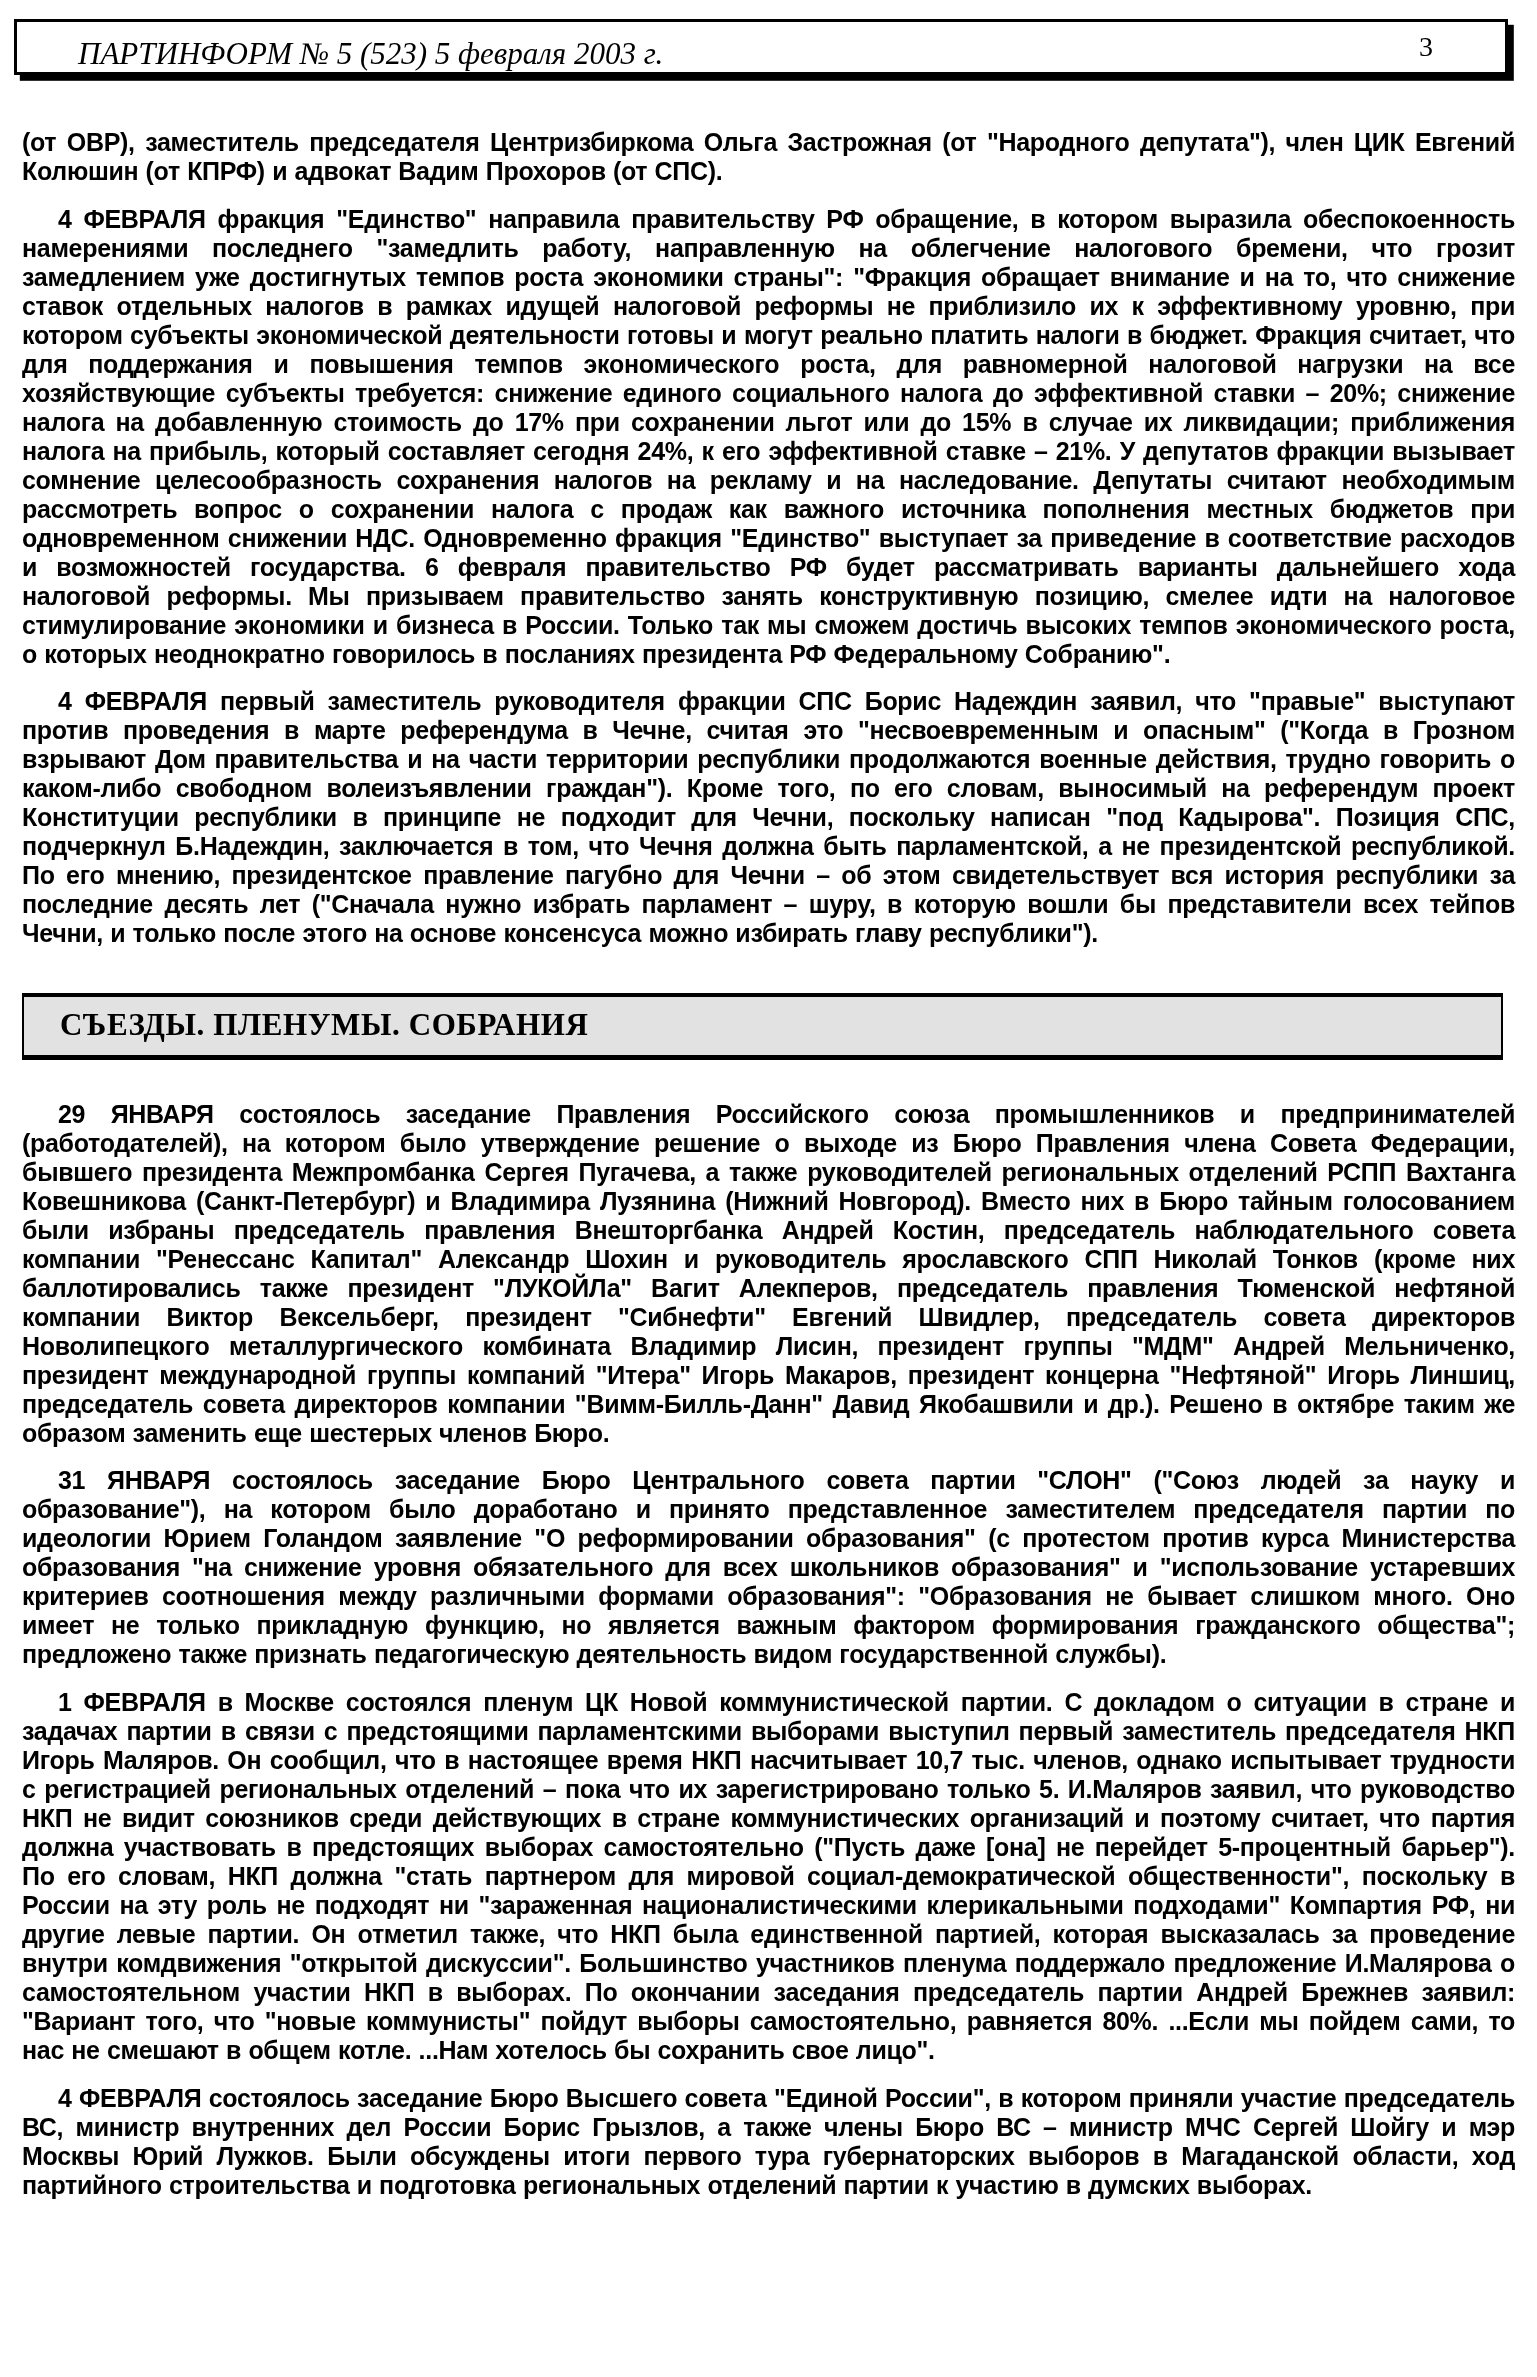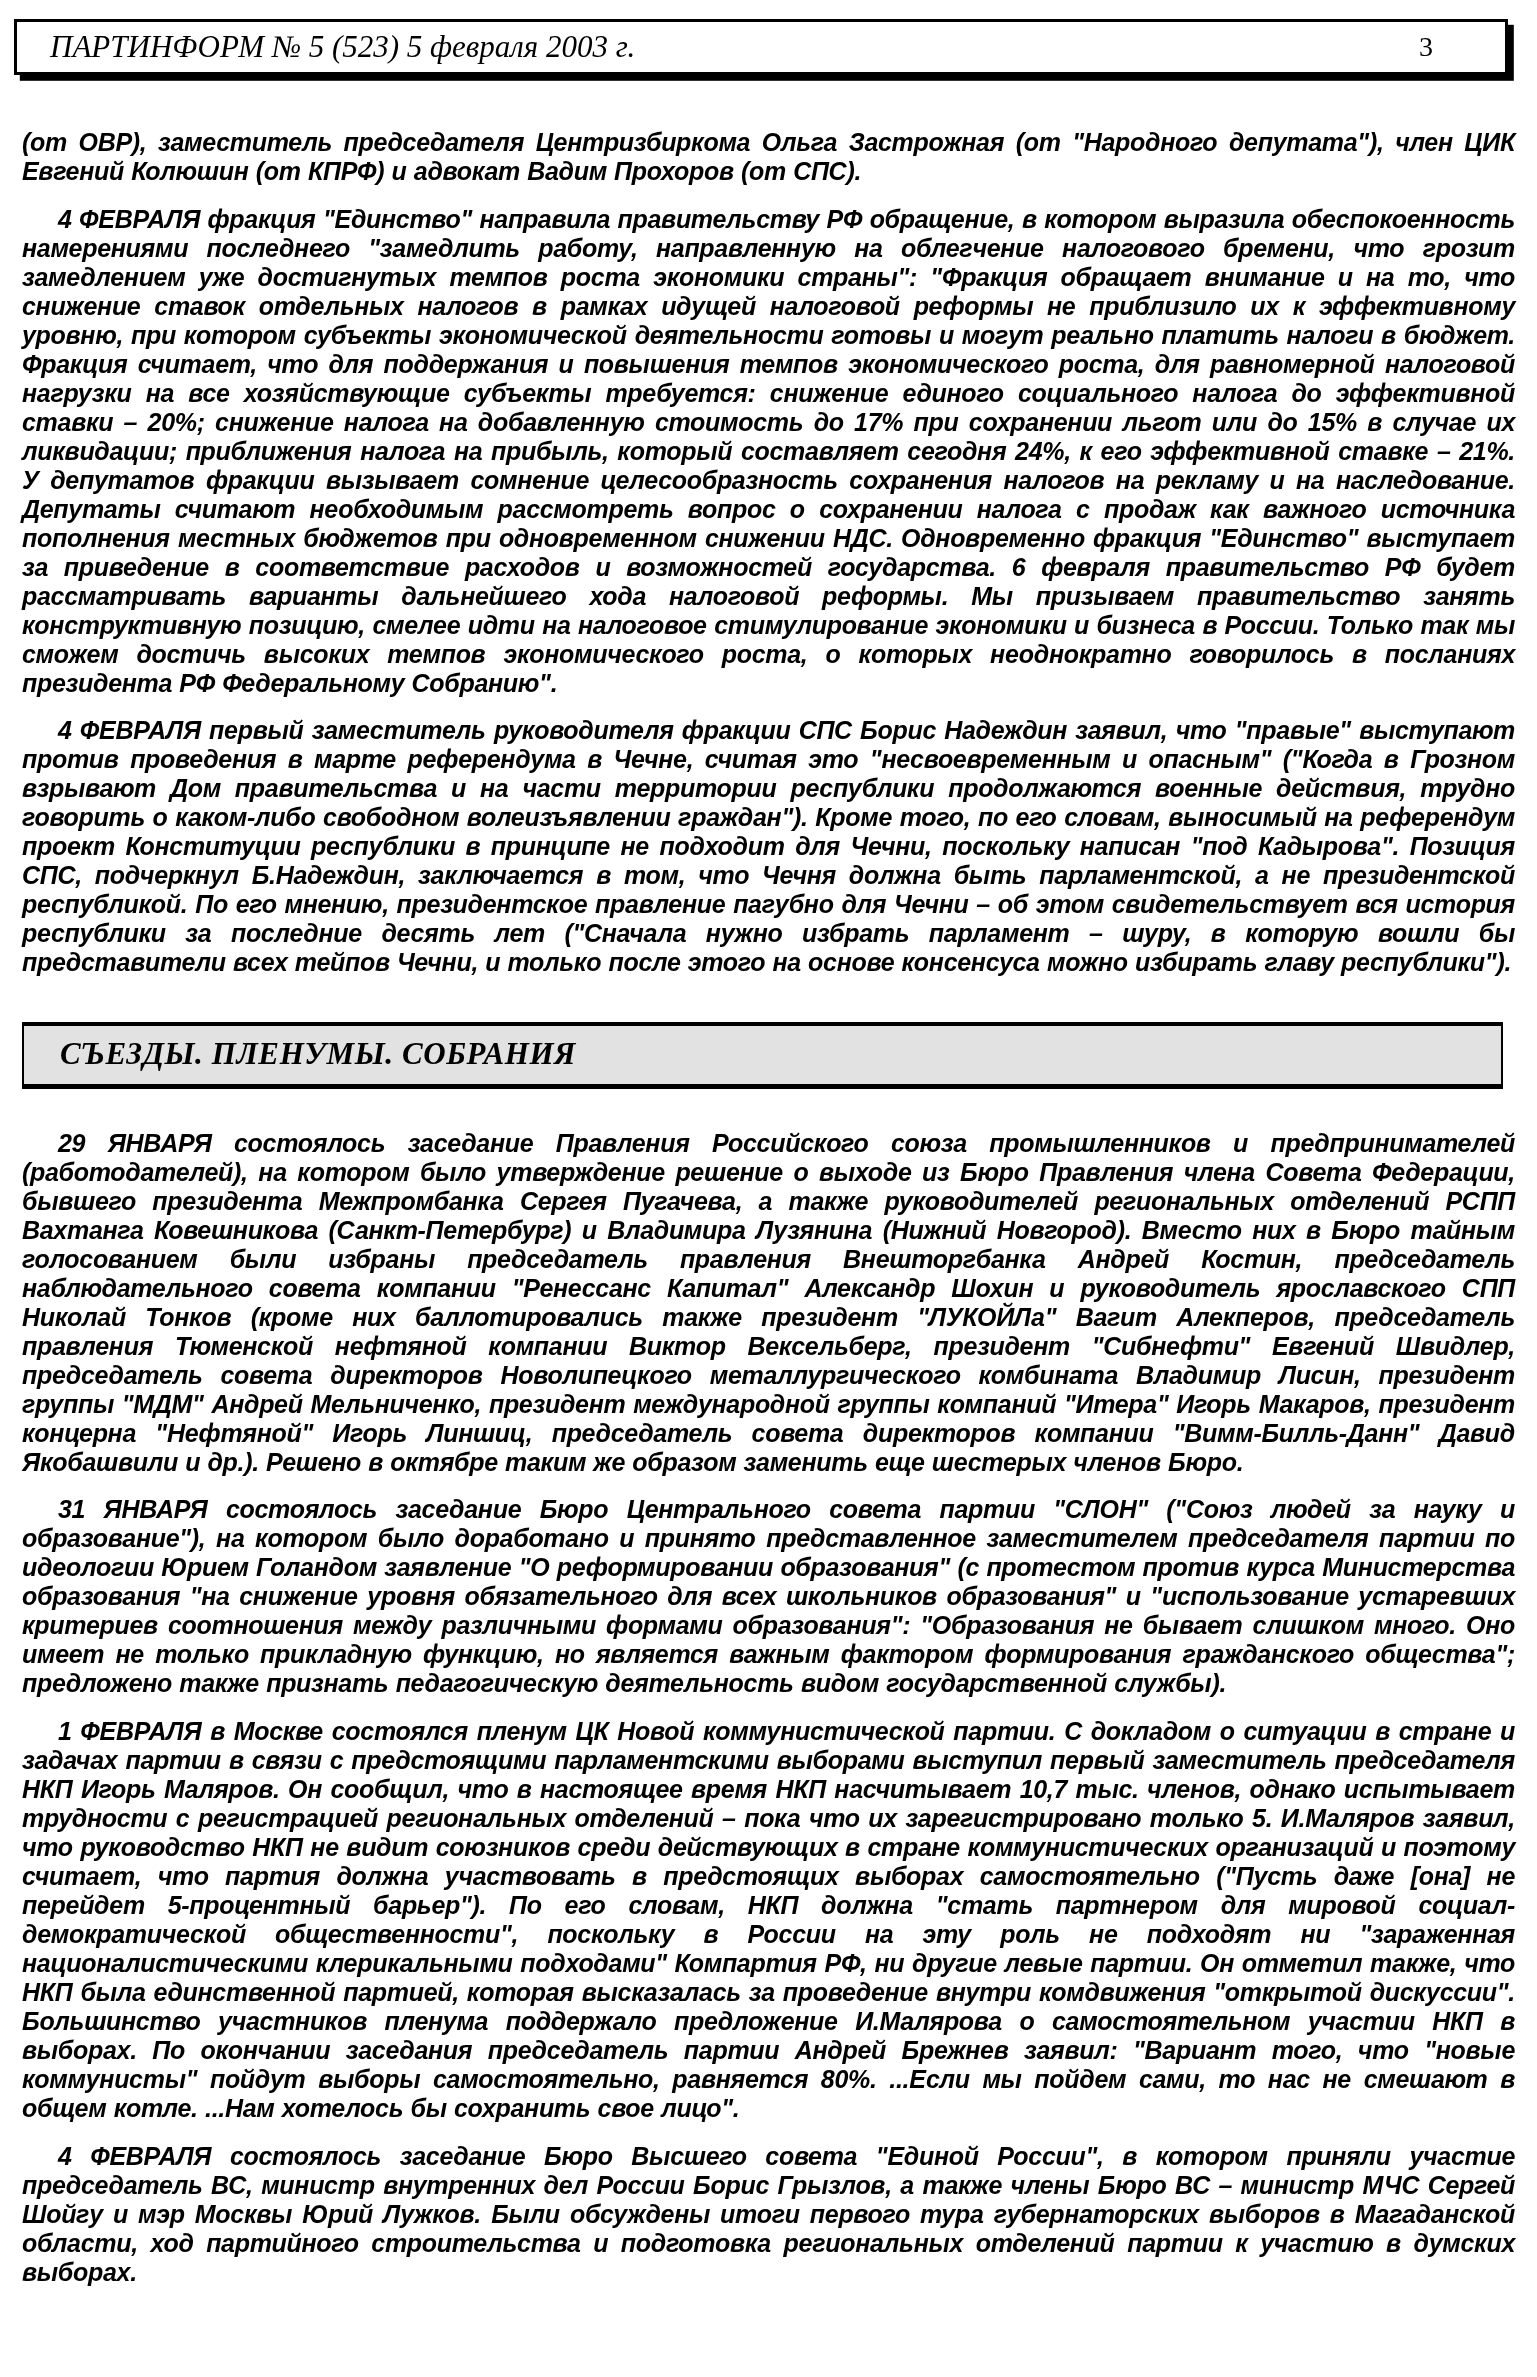--- a/index.html
+++ b/index.html
@@ -18,21 +18,22 @@
   }
   
   .header-box {
     position: relative;
     margin: 19px 29px 0 14px;
     border: 3.8px solid #000000;
     box-shadow: 5.8px 5.8px 0 0 #000000;
     background: #ffffff;
     height: 50px;
     display: flex;
-    align-items: center;
+    align-items: flex-end;
+    padding-left: 28px;
   }
   .header-title {
     font-family: "Liberation Serif", serif;
     font-style: italic;
     font-weight: normal;
     font-size: 31px;
     padding-left: 33px;
     white-space: nowrap;
   }
   .page-number {
@@ -40,21 +41,20 @@
     right: 72px;
     top: 50%;
     transform: translateY(-50%);
     font-family: "Liberation Serif", serif;
     font-size: 28px;
     font-weight: normal;
   }
   
   .content {
     padding: 53px 22px 0 22px;
-    font-style: italic;
   }
   .body-para {
     margin: 0 0 18.6px 0;
     font-size: 25px;
     line-height: 29px;
     font-weight: bold;
     text-align: justify;
     text-indent: 36px;
     letter-spacing: -0.3px;
     word-spacing: 0.6px;

